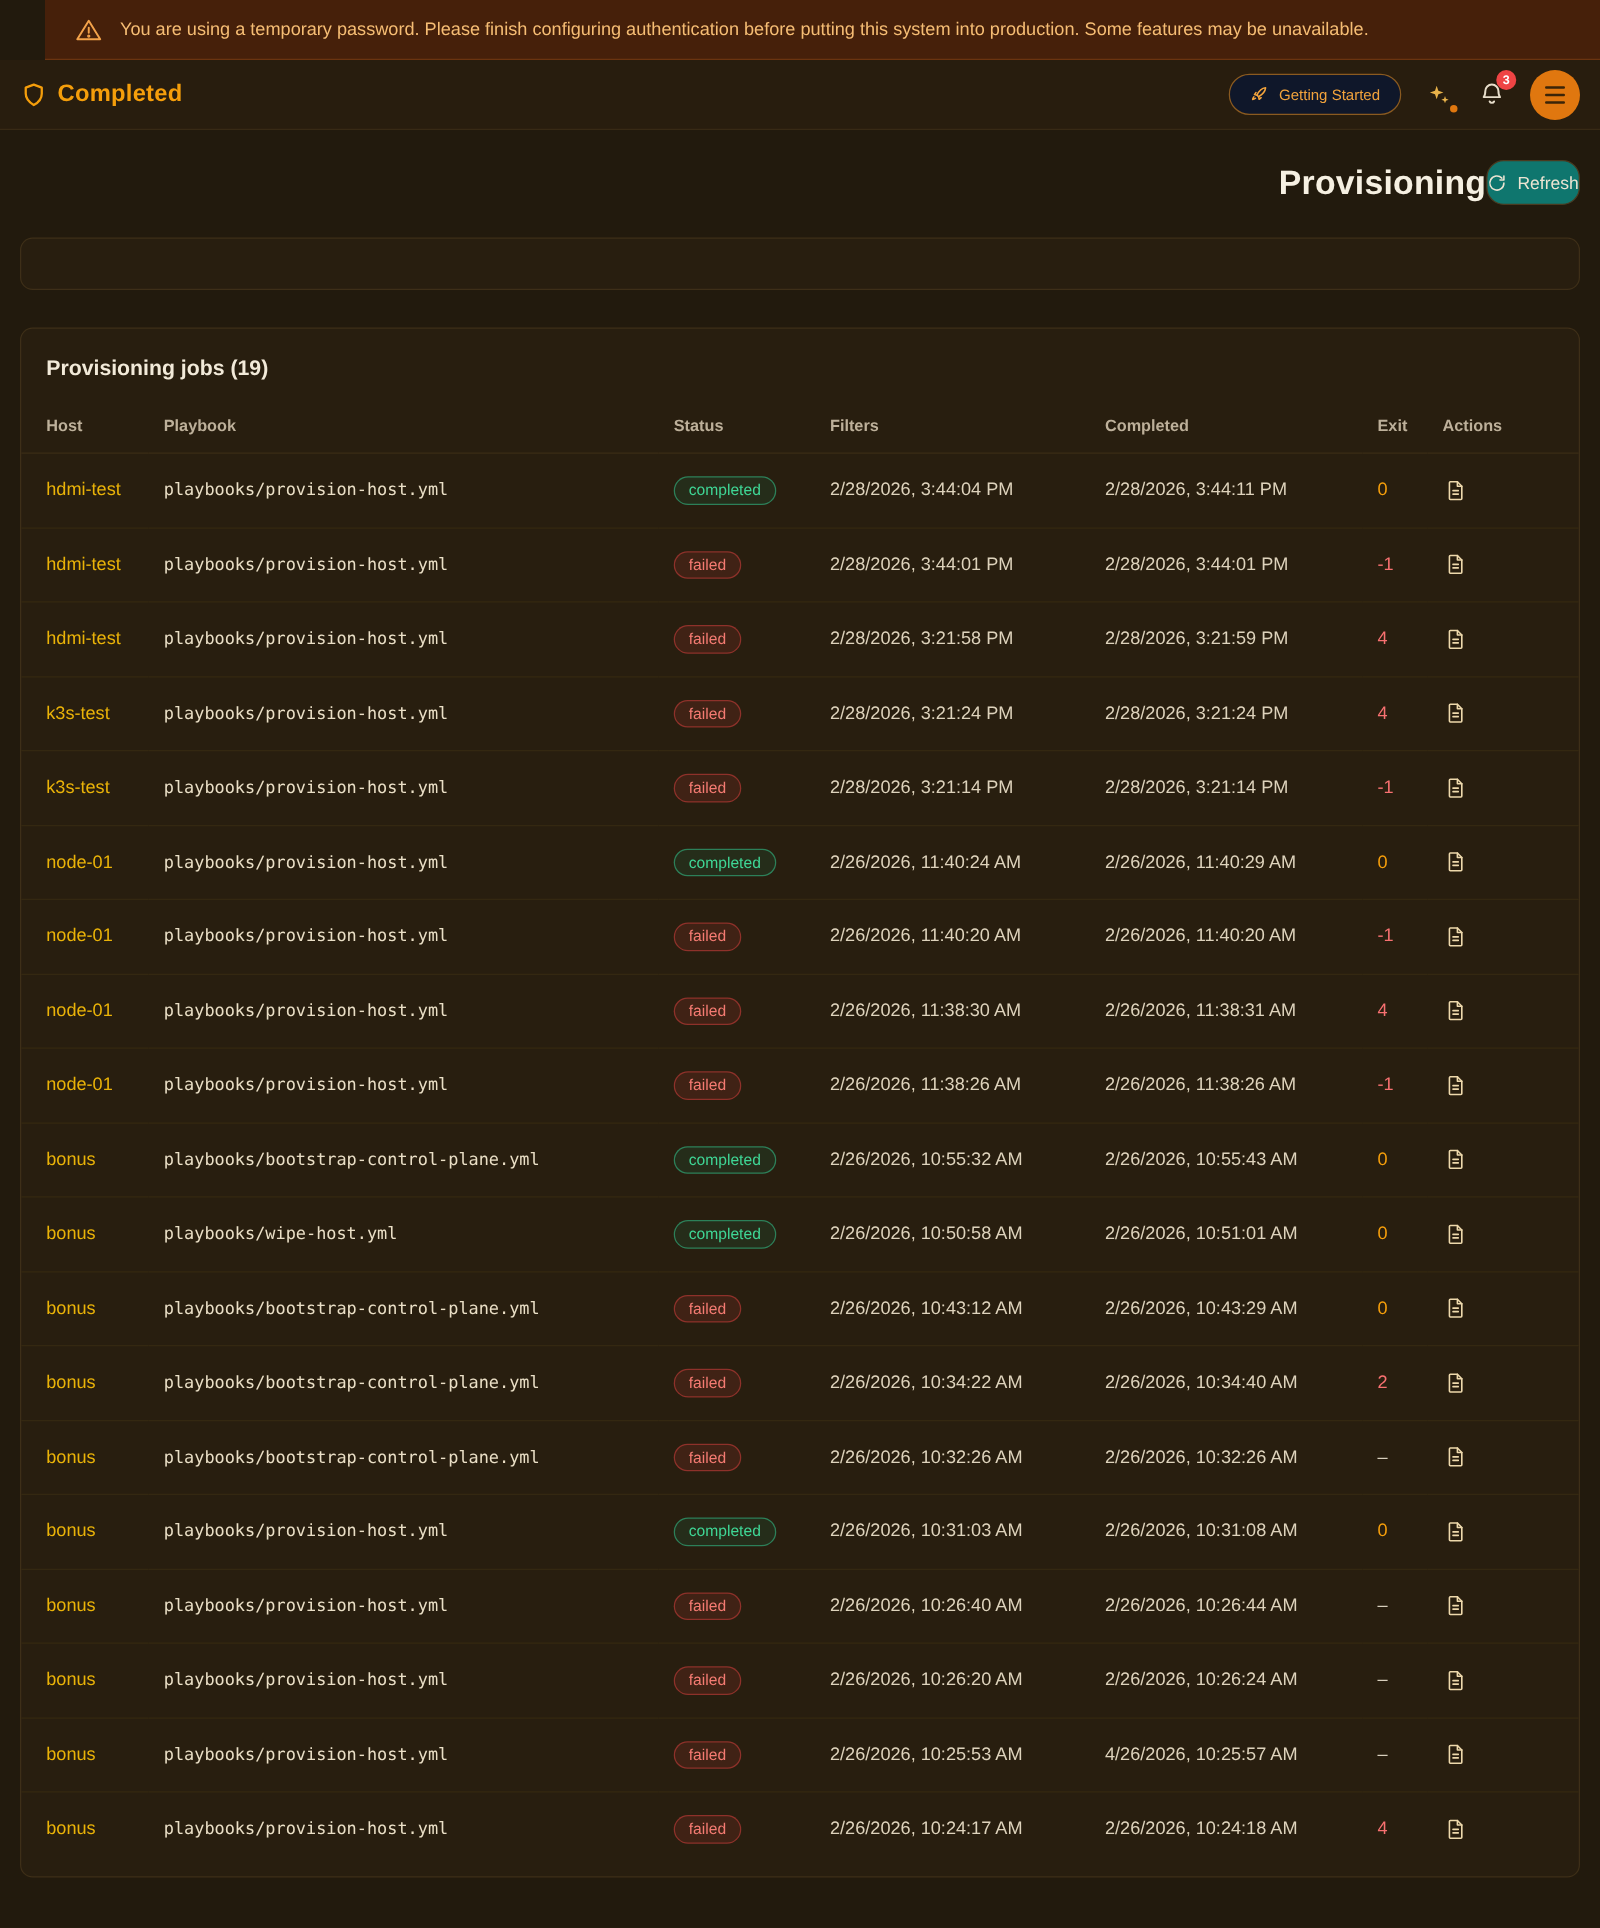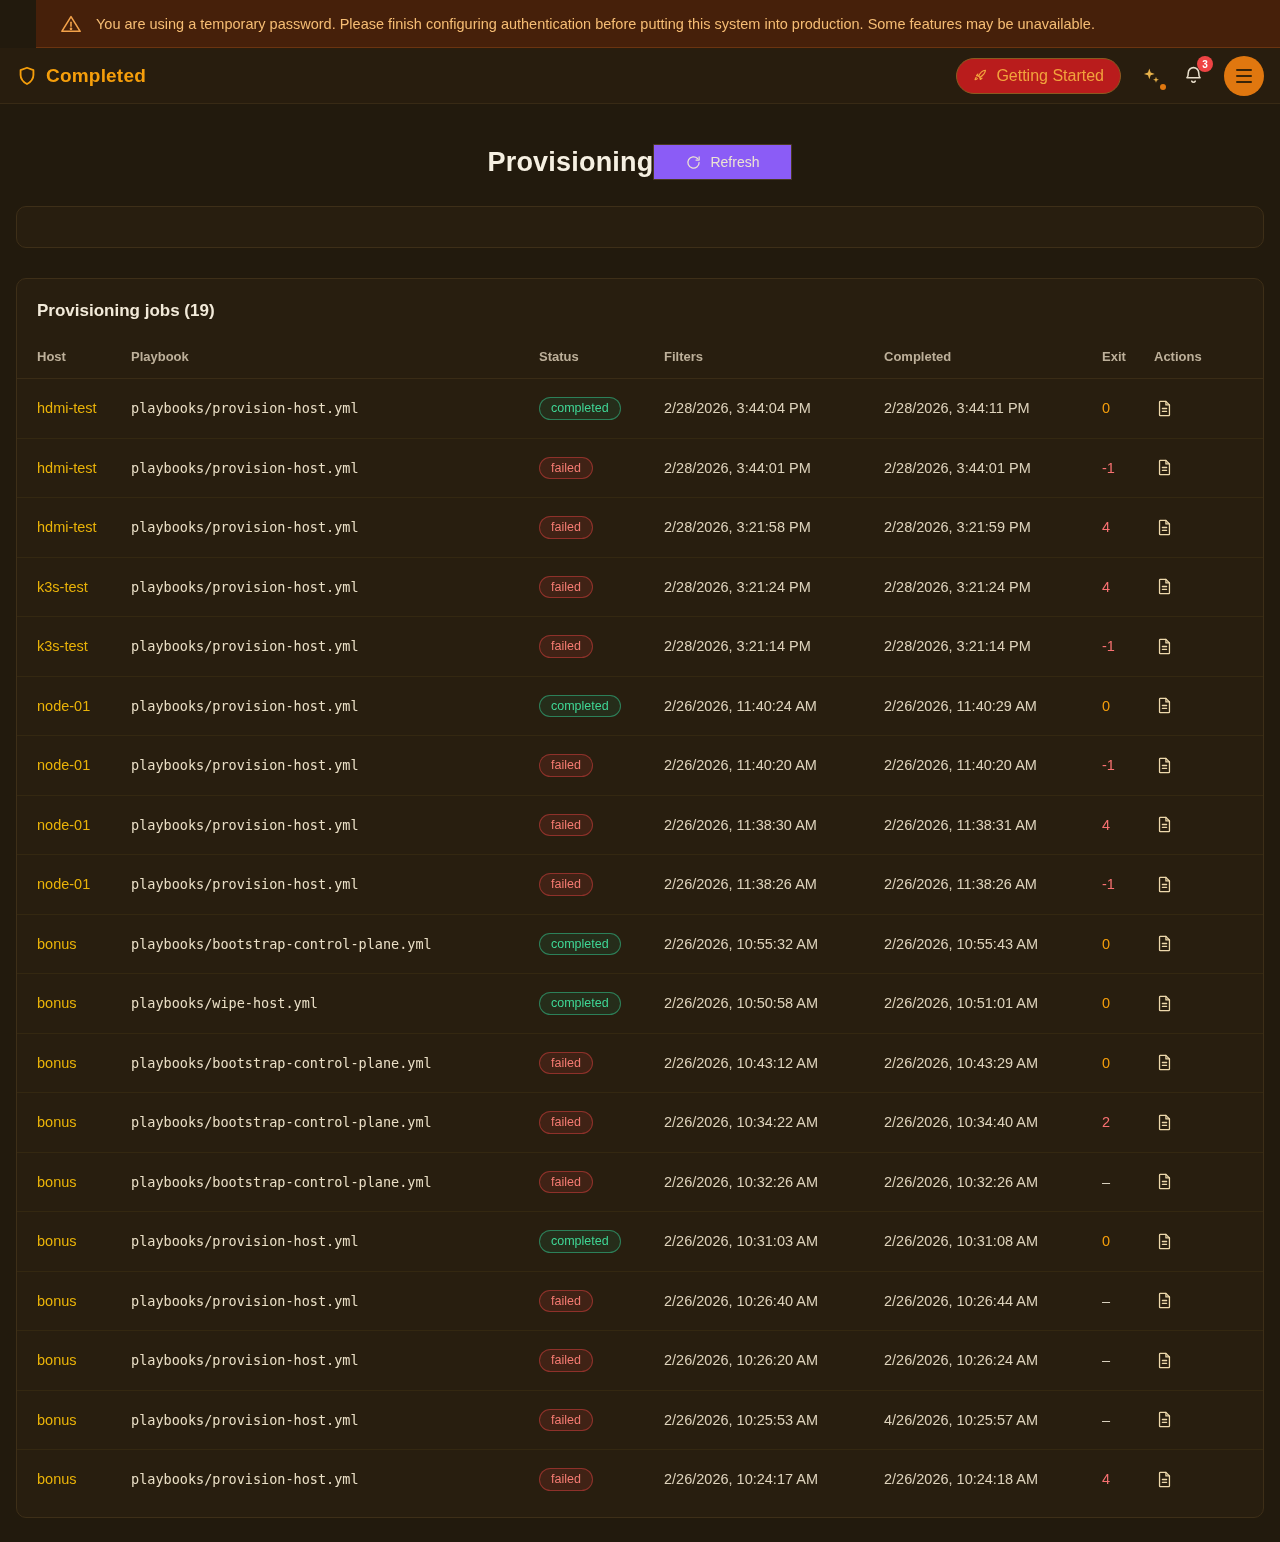--- a/index.html
+++ b/index.html
@@ -8,32 +8,32 @@
   
   .banner { display:flex; align-items:center; gap:14px; background:#46200a; border-bottom:1px solid #6b3410; padding:12px 24px; min-height:48px;margin-left:36px; }
   .banner .warn-ic { flex:0 0 auto; display:flex; }
   .banner-text { color:#f6bd74; font-size:14.5px; }
 
   
   .topbar { display:flex; align-items:center; justify-content:space-between; background:#281d0e; border-bottom:1px solid #382a15; padding:0 16px; height:56px; }
   .brand { display:flex; align-items:center; gap:8px; }
   .brand-name { color:#f59e0b; font-size:19px; font-weight:bold; letter-spacing:.2px; }
   .topbar-right { display:flex; align-items:center; gap:18px; }
-  .pill-btn { display:flex; align-items:center; gap:8px; border:1px solid #8a5a20; background:#b91c1c; color:#f2a33c; font-size:16px; padding:8px 16px; border-radius:999px; cursor:pointer; font-family:inherit; }
+  .pill-btn { display:flex; align-items:center; gap:8px; border:1px solid #8a5a20; background:#0f172a; color:#f2a33c; font-size:12px; padding:8px 16px; border-radius:999px; cursor:pointer; font-family:inherit; }
   .icon-btn { background:none; border:none; cursor:pointer; position:relative; display:flex; align-items:center; padding:2px; }
   .notif-badge { position:absolute; top:-7px; right:-7px; background:#ef4444; color:#fff; font-size:10px; font-weight:bold; min-width:16px; height:16px; border-radius:999px; display:flex; align-items:center; justify-content:center; padding:0 4px; }
   .menu-btn { width:40px; height:40px; border-radius:50%; background:#e0770f; border:none; display:flex; flex-direction:column; align-items:center; justify-content:center; gap:4px; cursor:pointer; }
   .menu-btn span { display:block; width:16px; height:2px; background:#3a2408; border-radius:2px; }
   .spark-dot { position:absolute; right:-3px; bottom:-2px; width:6px; height:6px; border-radius:50%; background:#e0770f; }
 
   
   .page { padding:24px 16px 16px; }
-  .page-head { display:flex; align-items:center; justify-content:center; margin-bottom:26px;margin-top:16px; }
+  .page-head { display:flex; align-items:center; justify-content:flex-end; margin-bottom:26px; }
   .page-title { font-size:27px; font-weight:bold; color:#f6f0e2; letter-spacing:.2px; }
-  .refresh-btn { display:flex; align-items:center; gap:9px; background:#8b5cf6; border:1px solid #4a3a20; color:#ece4d2; font-size:14px; padding:9px 32px; border-radius:1px; cursor:pointer; font-family:inherit; }
+  .refresh-btn { display:flex; align-items:center; gap:9px; background:#0f766e; border:1px solid #4a3a20; color:#ece4d2; font-size:14px; padding:9px 0; border-radius:14px; cursor:pointer; font-family:inherit; }
 
   .card { background:#281e0f; border:1px solid #3e2f18; border-radius:10px; }
 
   
   .filters { padding:20px; margin-bottom:30px; }
   .filters h2 { font-size:17px; font-weight:bold; color:#f2ead9; margin-bottom:16px; }
   .filter-row { display:flex; gap:12px; }
   .text-input { width:190px; height:36px; background:#241a0c; border:1px solid #4a3a20; border-radius:8px; color:#ece3d2; font-size:14px; padding:0 12px; font-family:inherit; }
   .text-input::placeholder { color:#8b7d66; }
   .select-input { height:36px; background:#241a0c; border:1px solid #4a3a20; border-radius:8px; color:#f0e8d8; font-size:14px; padding:0 10px; font-family:inherit; }

